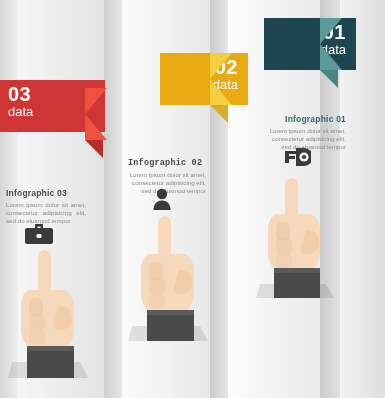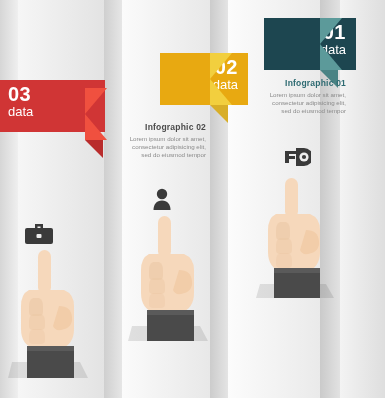--- a/index.html
+++ b/index.html
@@ -46,32 +46,32 @@
     line-height:20px;text-align:right;
   }
   .ribbon .word{
     position:absolute;right:10px;top:25px;
     color:#ffffff;font-size:13px;font-weight:normal;line-height:14px;text-align:right;
   }
   #ribbon-3 .num{right:auto;left:8px;text-align:left;}
   #ribbon-3 .word{right:auto;left:8px;text-align:left;}
 
   
-  .txtblock{position:absolute;width:80px;}
+  .txtblock{position:absolute;width:80px;margin-top:36px;}
   .txtblock .head{
     font-size:8.5px;font-weight:bold;color:#4b4b4b;margin-bottom:3px;
     letter-spacing:.2px;
   }
   .txtblock .body{
     font-size:6.2px;color:#8a8a8a;line-height:8px;text-align:justify;
   }
   #text-3{left:6px;top:152px;}
   #text-2{left:128px;top:122px;width:78px;text-align:right;}
   #text-2 .body{text-align:right;}
-  #text-2 .head{text-align:right;}
+  #text-2 .head{text-align:left;font-family:Liberation Mono, monospace;}
   #text-1{left:262px;top:78px;width:84px;text-align:right;}
   #text-1 .head{color:#2e6b72;text-align:right;}
   #text-1 .body{text-align:right;color:#8a8a8a;}
 
   
   .icon{position:absolute;color:#3a3a3a;}
   #icon-3{left:24px;top:222px;}
   #icon-2{left:152px;top:188px;}
   #icon-1{left:285px;top:148px;}
 
@@ -175,20 +175,24 @@
 
   <div class="ribbon" id="ribbon-3">
     <div class="band">
       <div class="num">03</div>
       <div class="word">data</div>
     </div>
   </div>
   <div style="position:absolute;left:85px;top:88px;width:0;height:0;border-top:26px solid #f0503f;border-bottom:26px solid #f0503f;border-right:22px solid transparent;"></div>
   <div style="position:absolute;left:85px;top:140px;width:0;height:0;border-top:18px solid #b92c2c;border-left:18px solid transparent;"></div>
 
+  <div class="txtblock" id="text-3">
+    <div class="head">Infographic 03</div>
+    <div class="body">Lorem ipsum dolor sit amet, consectetur adipisicing elit, sed do eiusmod tempor</div>
+  </div>
 
   <div class="icon" id="icon-3">
     <svg width="30" height="24" viewBox="0 0 30 24">
       <path d="M11 2 h8 v4 h-2.5 V4.5 h-3 V6 H11 z" fill="#3a3a3a"></path>
       <rect x="1" y="6" width="28" height="16" rx="2" fill="#3a3a3a"></rect>
       <rect x="12.5" y="12" width="5" height="4" rx="1" fill="#ededed"></rect>
     </svg>
   </div>
 
   <div class="hand" id="hand-3" style="left:8px;top:250px;">

